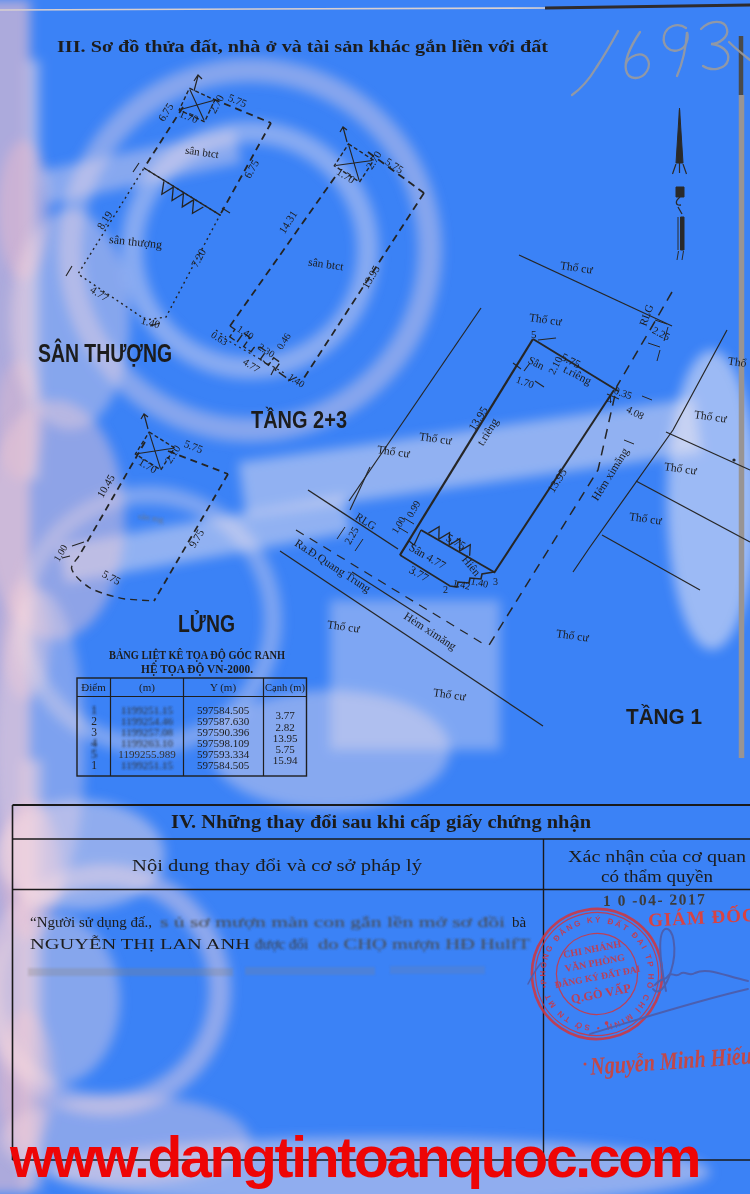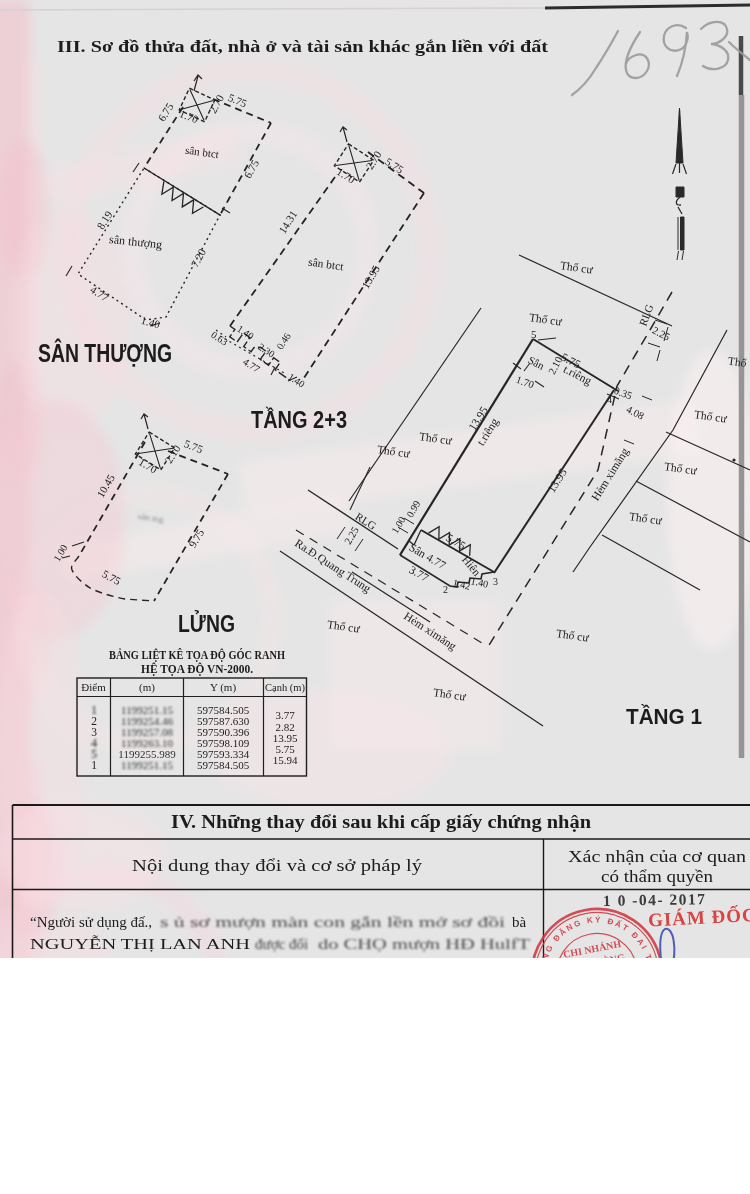--- a/index.html
+++ b/index.html
@@ -1,16 +1,16 @@
 <!DOCTYPE html>
 <html><head>
 <meta charset="utf-8">
 <style>
 html,body{margin:0;padding:0}
-.page{position:relative;width:750px;height:958px;background:#e5e5e5;overflow:hidden;font-family:"Liberation Serif",serif}
+.page{position:relative;width:750px;height:1194px;background:#3b82f6;overflow:hidden;font-family:"Liberation Serif",serif}
 svg text{font-family:"Liberation Serif",serif}
 .sans{font-family:"Liberation Sans",sans-serif}
 </style>
 </head>
 <body>
 <div class="page">
 <svg width="750" height="1194" viewBox="0 0 750 1194" fill="#1c1c1c" style="position:absolute;left:0;top:0">
 <defs>
 <filter id="b1" x="-20%" y="-20%" width="140%" height="140%">
           <feGaussianBlur stdDeviation="0.8"></feGaussianBlur>

